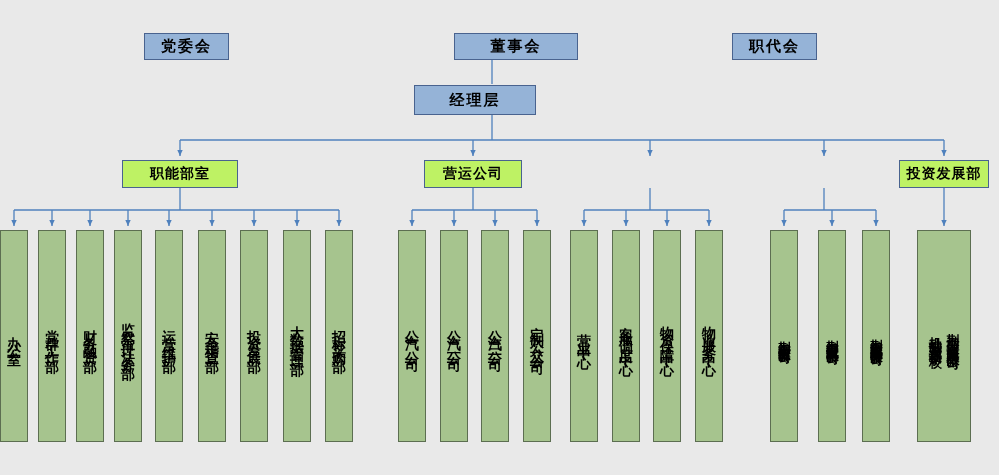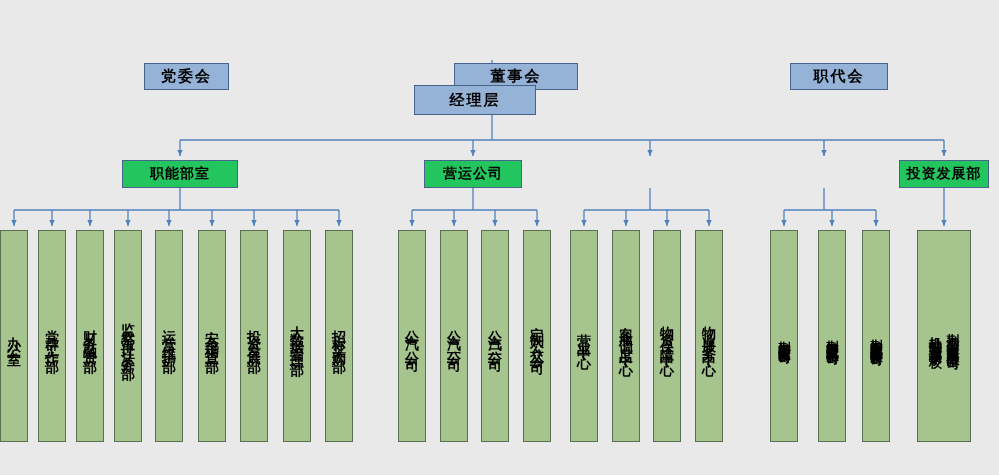--- a/index.html
+++ b/index.html
@@ -1,23 +1,23 @@
 <!DOCTYPE html>
 <html><head>
 <meta charset="utf-8">
 <style>
   html,body { margin:0; padding:0; background:#e9e9e9; font-family:"Liberation Sans", sans-serif; }
   .canvas { position:relative; width:999px; height:475px; background:#e9e9e9; overflow:hidden; }
   svg.lines { position:absolute; left:0; top:0; width:999px; height:475px; }
   .box { position:absolute; box-sizing:border-box; display:flex; align-items:center; justify-content:center;
          font-weight:bold; color:#000; text-align:center; }
   .blue { background:#95b3d7; border:1px solid #49638f; }
-  .top-box { top:33px; height:27px; font-size:15px; letter-spacing:2px;margin-top:30px; }
+  .top-box { top:33px; height:27px; font-size:15px; letter-spacing:2px; }
   .mgmt { top:85px; height:30px; font-size:15px; letter-spacing:2px; }
-  .cat { top:160px; height:28px; font-size:14px; letter-spacing:1px; background:#22c55e; border:1px solid #49638f; }
+  .cat { top:160px; height:28px; font-size:14px; letter-spacing:1px; background:#bef264; border:1px solid #49638f; }
   .gbox { top:230px; height:212px; background:#a6c48e; border:1px solid #5c6e51; }
   .vtext { writing-mode:vertical-rl; text-orientation:upright; white-space:pre-line;
            font-size:14px; letter-spacing:7px; line-height:1.35; font-weight:bold; }
   .dense .vtext { font-size:12.5px; letter-spacing:1px; }
   .wide  .vtext { font-size:13px;  letter-spacing:2px; }
 </style>
 </head>
 <body>
 
 <div class="canvas">
@@ -71,21 +71,21 @@
       <path d="M784,210 V226" marker-end="url(#arw)"></path>
       <path d="M832,210 V226" marker-end="url(#arw)"></path>
       <path d="M876,210 V226" marker-end="url(#arw)"></path>
 
       <path d="M944,188 V226" marker-end="url(#arw)"></path>
     </g>
   </svg>
 
   <div class="box blue top-box" style="left:144px;width:85px">党委会</div>
   <div class="box blue top-box" style="left:454px;width:124px">董事会</div>
-  <div class="box blue top-box" style="left:790px;width:98px">职代会</div>
+  <div class="box blue top-box" style="left:732px;width:85px">职代会</div>
 
   <div class="box blue mgmt" style="left:414px;width:122px">经理层</div>
 
   <div class="box cat" style="left:122px;width:116px">职能部室</div>
   <div class="box cat" style="left:424px;width:98px">营运公司</div>
   <div class="box cat" style="left:899px;width:90px">投资发展部</div>
 
   <div class="box gbox" style="left:0px;width:28px">
     <span class="vtext">办公室</span>
     </div>

